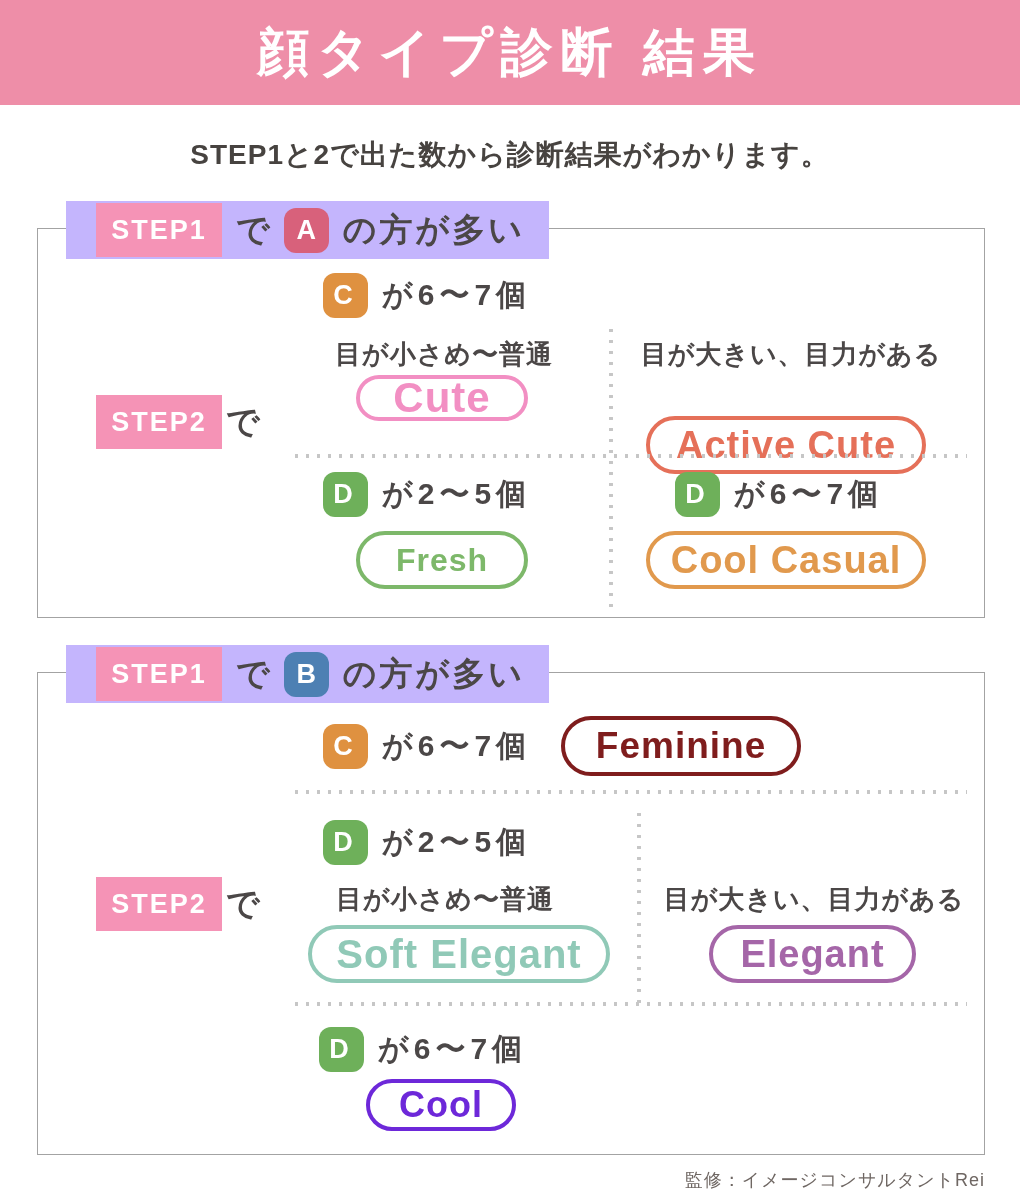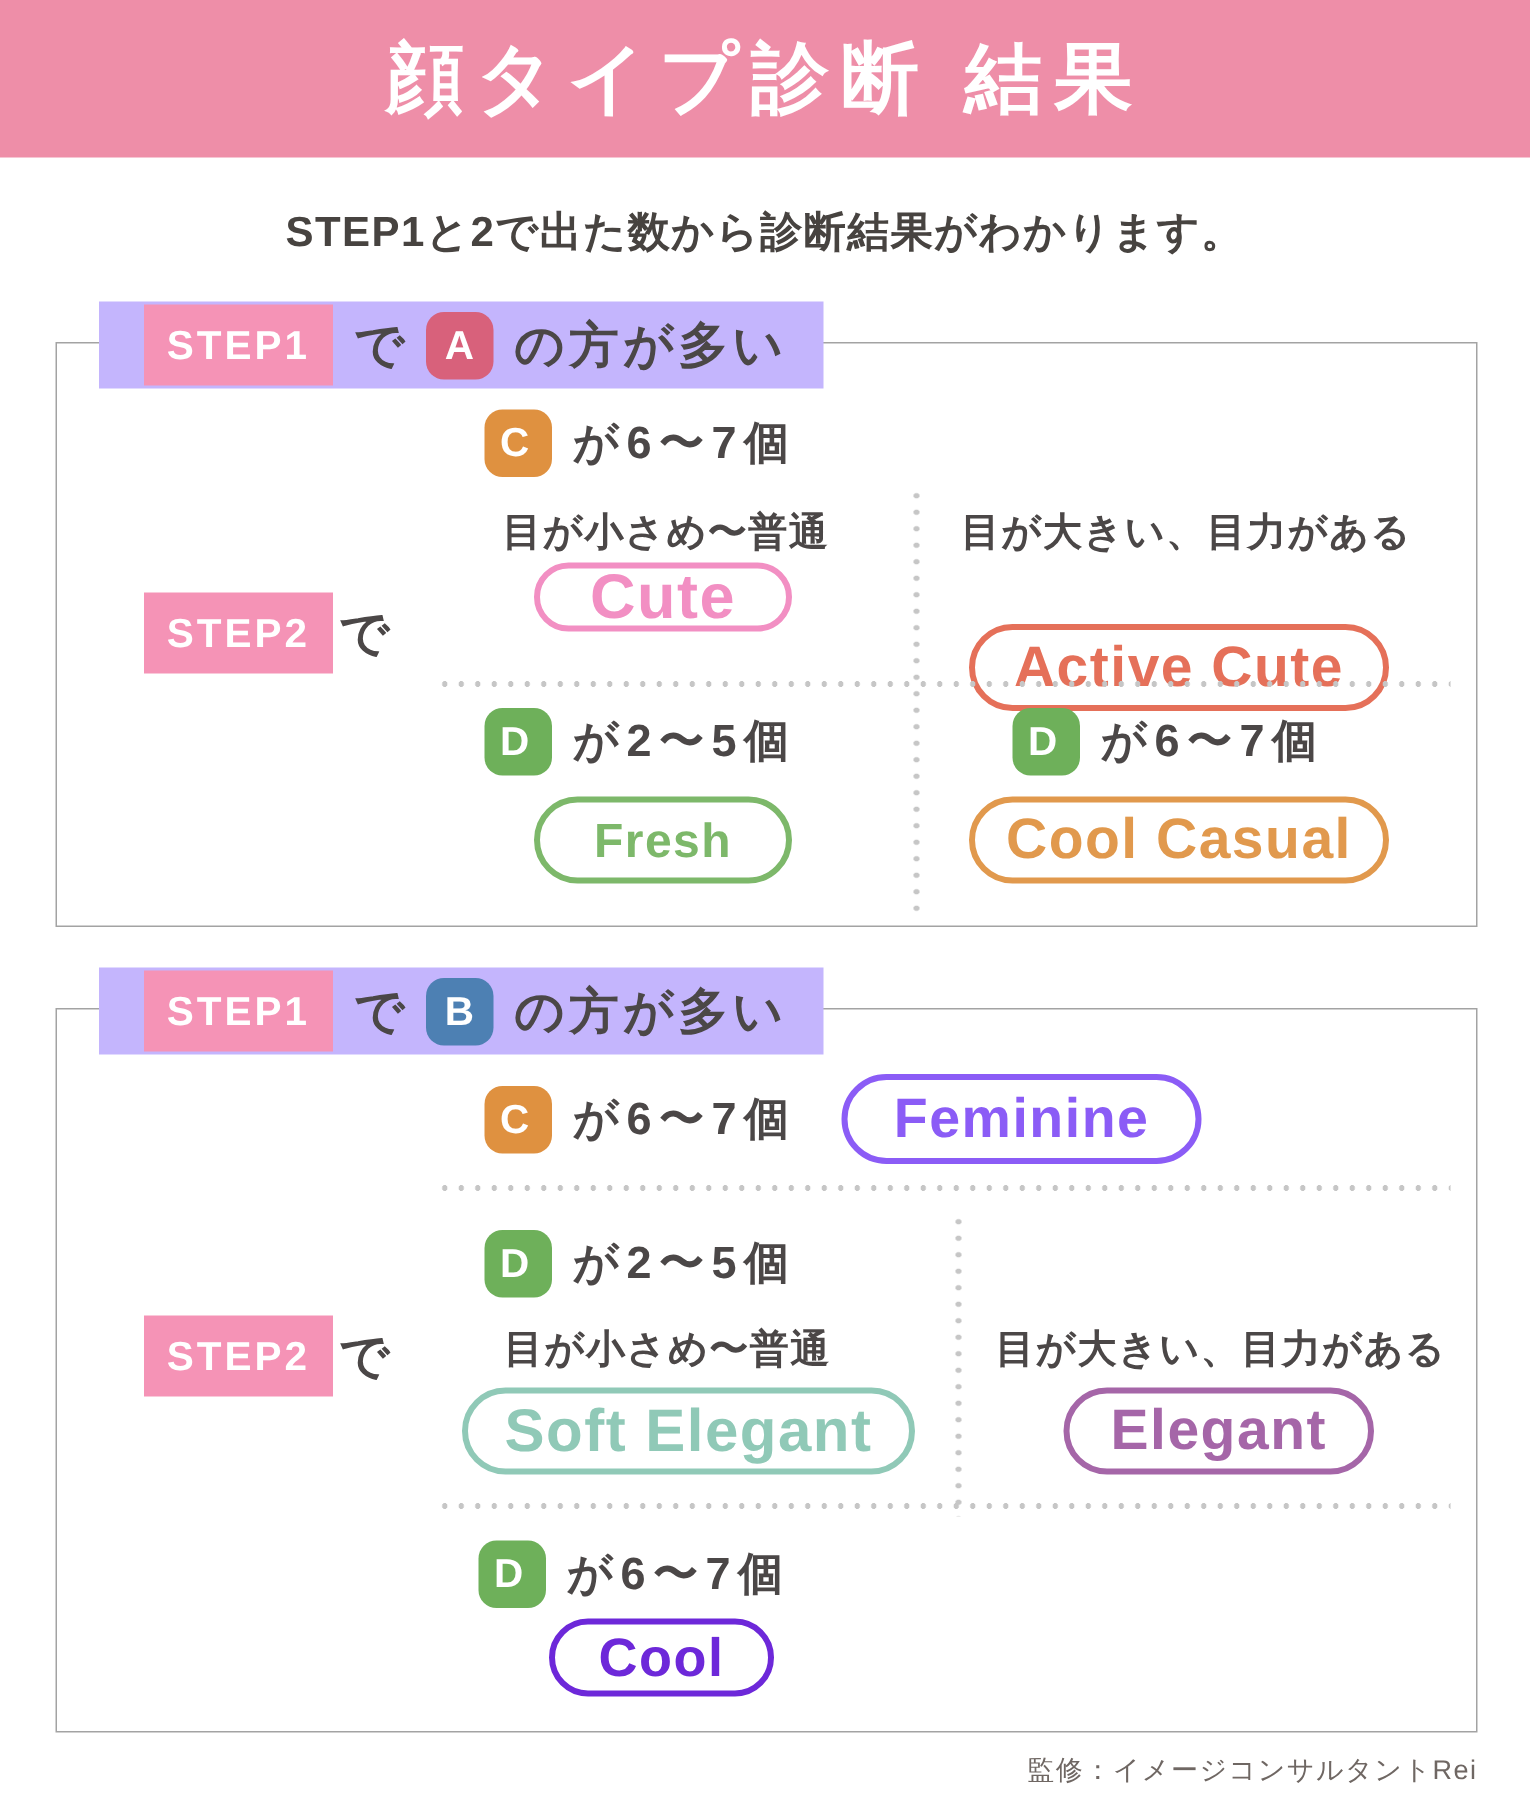--- a/index.html
+++ b/index.html
@@ -134,21 +134,21 @@
     <div class="box-head">
       <span class="step-label" style="background-color: rgb(245, 147, 182);">STEP1</span>
       <span class="jp de">で</span>
       <span class="badge" style="background-color: rgb(77, 128, 179);">B</span>
       <span class="jp more">の方が多い</span>
     </div>
 
     <div class="count-row b2-crow">
       <span class="badge" style="background-color: rgb(223, 145, 64);">C</span>
       <span class="jp">が6〜7個</span>
-      <span class="pill inline b2-fem" style="color: #8b5cf6;">Feminine</span>
+      <span class="pill inline b2-fem" style="color: #7f1d1d;">Feminine</span>
     </div>
 
     <div class="hdots b2-hd1"></div>
 
     <div class="count-row b2-d25">
       <span class="badge" style="background-color: rgb(110, 176, 90);">D</span>
       <span class="jp">が2〜5個</span>
     </div>
 
     <div class="desc b2-desc-l">目が小さめ〜普通</div>

